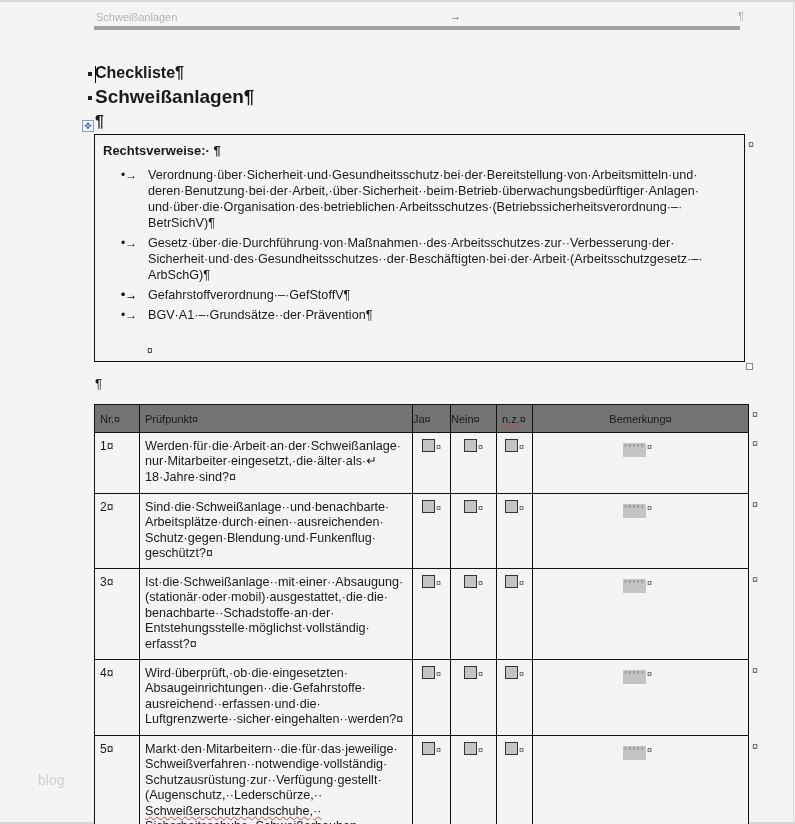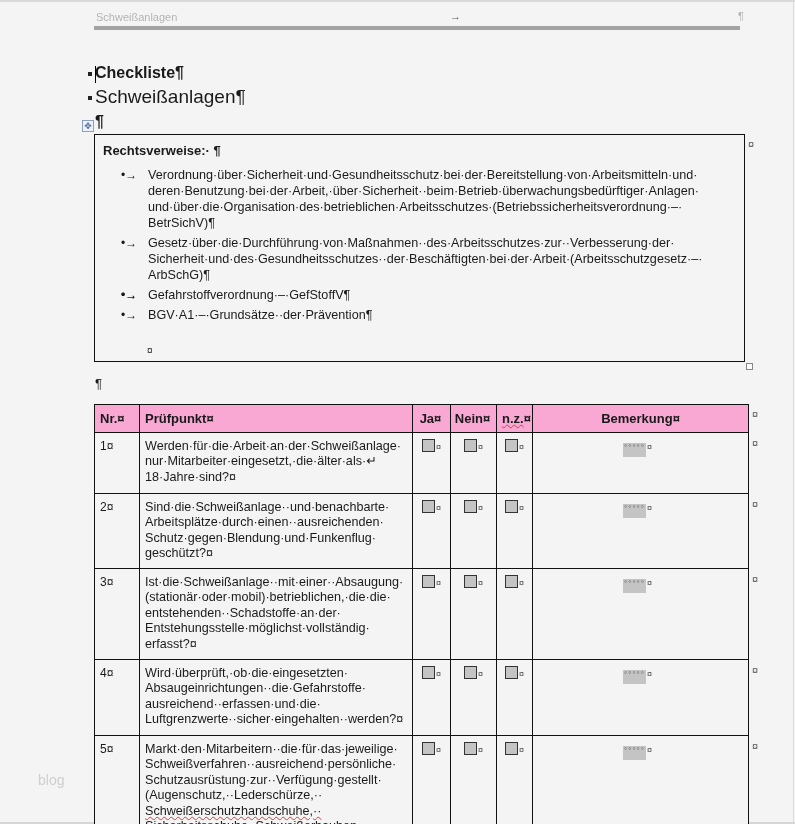--- a/index.html
+++ b/index.html
@@ -14,44 +14,44 @@
   .bottomedge { position:absolute; left:0; top:822px; width:795px; height:2px; background:#d6d6d6; }
 
   
   .hdr { position:absolute; left:94px; top:10px; width:646px; height:16px; border-bottom:4px solid #a3a3a3; }
   .hdr-text { position:absolute; left:2px; top:1px; font-size:11px; color:#b4b4b4; }
   .hdr-tab { position:absolute; left:356px; top:0px; font-size:11px; color:#555; }
   .hdr-pil { position:absolute; right:-4px; top:0px; font-size:11px; color:#b4b4b4; }
 
   .mark { position:absolute; width:4px; height:4px; background:#222; }
   .title1 { position:absolute; left:95px; top:64px; font-size:16px; font-weight:bold; }
-  .title2 { position:absolute; left:95px; top:86px; font-size:19px; font-weight:normal; }
+  .title2 { position:absolute; left:95px; top:86px; font-size:19px; font-weight:bold; }
   .cursor { position:absolute; left:95px; top:66px; width:1px; height:17px; background:#000; }
   .pil1 { position:absolute; left:95px; top:113px; font-size:16px; font-weight:bold; }
   .movehandle { position:absolute; left:82px; top:120px; width:10px; height:10px; border:1px solid #8aa0c0; background:#eef2f8; font-size:9px; line-height:10px; text-align:center; color:#4a6a9a; }
 
   
   .rbox { position:absolute; left:94px; top:134px; width:651px; height:228px; border:1.5px solid #111; box-sizing:border-box; }
   .rbox-title { position:absolute; left:8px; top:8px; font-size:13px; font-weight:bold; }
   .rlist { position:absolute; left:26px; top:32px; width:620px; margin:0; padding:0; list-style:none; }
   .rlist li { position:relative; padding-left:27px; font-size:12.6px; line-height:16px; margin-bottom:4px; }
   .rlist li .bul { position:absolute; left:0; top:0; font-size:12px; }
   .rbox-cellmark { position:absolute; left:52px; top:210px; font-size:10px; }
   .rbox-endmark { position:absolute; left:748px; top:138px; font-size:11px; color:#555; }
   .rbox-resize { position:absolute; left:746px; top:363px; width:5px; height:5px; border:1px solid #888; background:#fff; }
 
   .pil2 { position:absolute; left:95px; top:376px; font-size:13px; }
 
   
   .ctable { position:absolute; left:94px; top:404px; border-collapse:collapse; table-layout:fixed; }
   .ctable th, .ctable td { border:1.5px solid #111; padding:0; vertical-align:top; font-size:12.6px; }
-  .ctable th { background:#f9a8d4; height:27px; font-weight:bold; font-size:13px; vertical-align:middle; }
+  .ctable th { background:#737373; height:27px; font-weight:normal; font-size:11px; vertical-align:middle; }
   .ctable td { background:#f4f4f4; }
   .th-left { text-align:left; padding-left:5px !important; }
-  .th-right { text-align:center; padding-right:2px !important; }
+  .th-right { text-align:left; padding-right:2px !important; }
   .th-center { text-align:center; }
   .nz { text-decoration:underline wavy #d04040; text-decoration-thickness:1px;margin-top:20px; }
   .td-nr { padding:6px 0 0 5px !important; font-size:12px !important; }
   .td-text { padding:6px 6px 4px 5px !important; line-height:15.4px; }
   .cbcell { text-align:center; padding-top:6px !important; }
   .cb { display:inline-block; width:11px; height:11px; border:1px solid #333; background:#c4c4c4; vertical-align:top; }
   .cm { font-size:9px; color:#444; margin-left:1px; }
   .bemcell { text-align:left; padding:6px 0 0 90px !important; }
   .field { display:inline-block; background:#c4c4c4; font-size:8px; letter-spacing:1px; height:14px; line-height:10px; padding:0 1px; color:#666; }
   .rowmark { position:absolute; left:752px; font-size:11px; color:#555; }
@@ -126,39 +126,39 @@
     <tr style="height:75px">
       <td class="td-nr">2¤</td>
       <td class="td-text">Sind·die·Schweißanlage··und·benachbarte· Arbeitsplätze·durch·einen··ausreichenden· Schutz·gegen·Blendung·und·Funkenflug· geschützt?¤</td>
       <td class="cbcell"><span class="cb"></span><span class="cm">¤</span></td>
       <td class="cbcell"><span class="cb"></span><span class="cm">¤</span></td>
       <td class="cbcell"><span class="cb"></span><span class="cm">¤</span></td>
       <td class="bemcell"><span class="field">°°°°°</span><span class="cm">¤</span></td>
     </tr>
     <tr style="height:91px">
       <td class="td-nr">3¤</td>
-      <td class="td-text">Ist·die·Schweißanlage··mit·einer··Absaugung· (stationär·oder·mobil)·betrieblichen,·die·die· entstehenden··Schadstoffe·an·der· Entstehungsstelle·möglichst·vollständig· erfasst?¤</td>
+      <td class="td-text">Ist·die·Schweißanlage··mit·einer··Absaugung· (stationär·oder·mobil)·ausgestattet,·die·die· benachbarte··Schadstoffe·an·der· Entstehungsstelle·möglichst·vollständig· erfasst?¤</td>
       <td class="cbcell"><span class="cb"></span><span class="cm">¤</span></td>
       <td class="cbcell"><span class="cb"></span><span class="cm">¤</span></td>
       <td class="cbcell"><span class="cb"></span><span class="cm">¤</span></td>
       <td class="bemcell"><span class="field">°°°°°</span><span class="cm">¤</span></td>
     </tr>
     <tr style="height:76px">
       <td class="td-nr">4¤</td>
       <td class="td-text">Wird·überprüft,·ob·die·eingesetzten· Absaugeinrichtungen··die·Gefahrstoffe· ausreichend··erfassen·und·die· Luftgrenzwerte··sicher·eingehalten··werden?¤</td>
       <td class="cbcell"><span class="cb"></span><span class="cm">¤</span></td>
       <td class="cbcell"><span class="cb"></span><span class="cm">¤</span></td>
       <td class="cbcell"><span class="cb"></span><span class="cm">¤</span></td>
       <td class="bemcell"><span class="field">°°°°°</span><span class="cm">¤</span></td>
     </tr>
     <tr style="height:110px">
       <td class="td-nr">5¤</td>
       <td class="td-text">
         <div>Markt·den·Mitarbeitern··die·für·das·jeweilige·</div>
-        <div>Schweißverfahren··ausreichend·persönliche·</div>
+        <div>Schweißverfahren··notwendige·vollständig·</div>
         <div>Schutzausrüstung·zur··Verfügung·gestellt·</div>
         <div>(Augenschutz,··Lederschürze,··</div>
         <div class="squig">Schweißerschutzhandschuhe,··</div>
         <div>Sicherheitsschuhe,·Schweißerhauben,·</div>
       </td>
       <td class="cbcell"><span class="cb"></span><span class="cm">¤</span></td>
       <td class="cbcell"><span class="cb"></span><span class="cm">¤</span></td>
       <td class="cbcell"><span class="cb"></span><span class="cm">¤</span></td>
       <td class="bemcell"><span class="field">°°°°°</span><span class="cm">¤</span></td>
     </tr>

